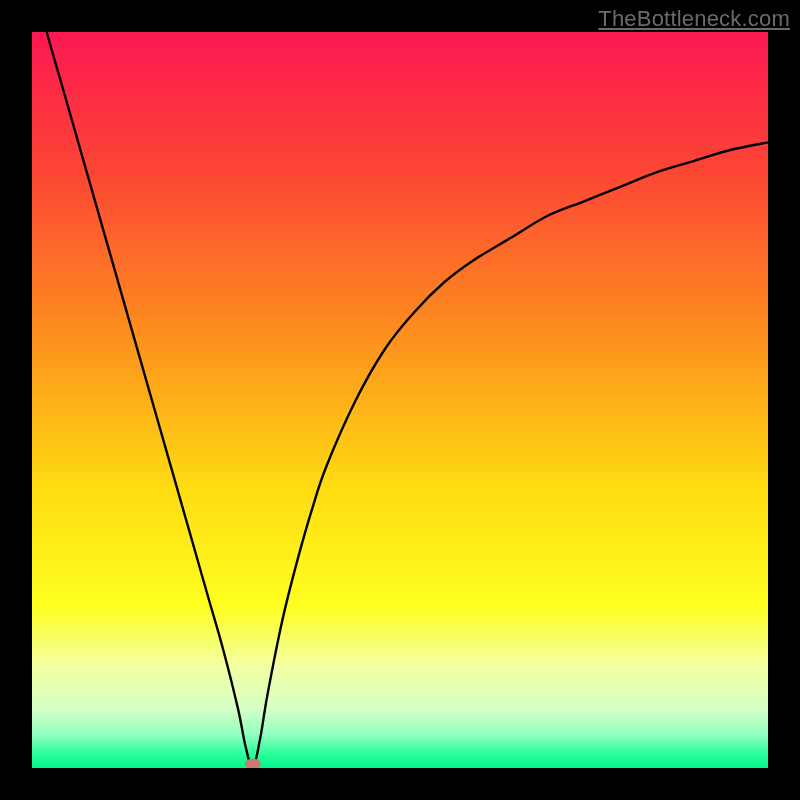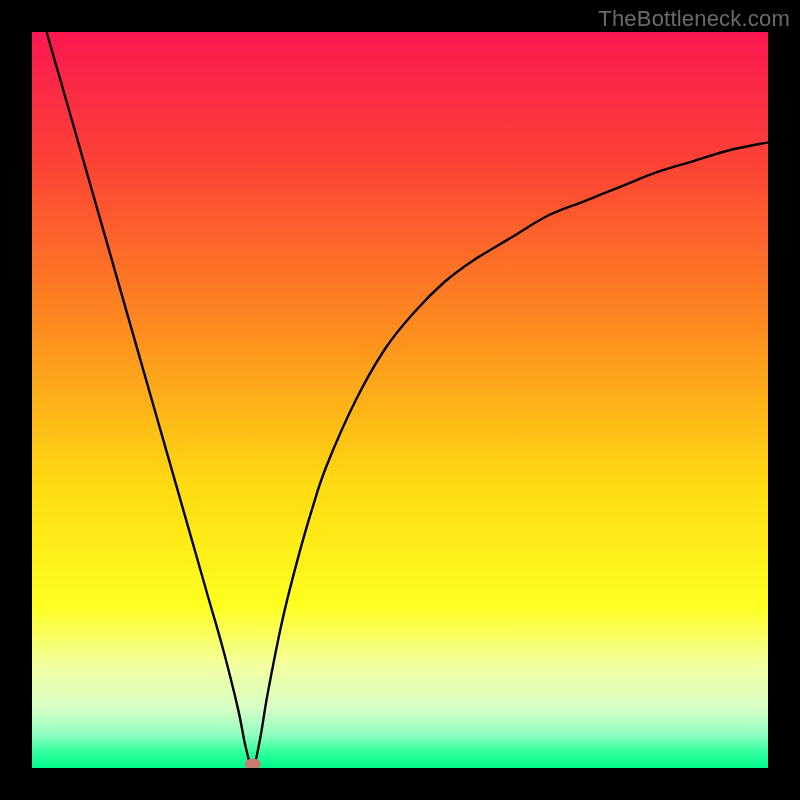--- a/index.html
+++ b/index.html
@@ -31,20 +31,21 @@
     left: 0; top: 0; width: 100%; height: 100%;
   }
   .attribution {
     position: absolute;
     top: 6px;
     right: 10px;
     color: #6b6b6b;
     font-size: 22px;
     font-weight: 500;
     letter-spacing: 0.2px;
+    text-decoration: underline;
   }
 </style>
 </head>
 <body>
 
 <div class="outer-frame">
 
   <div class="plot-area">
 
     <svg class="gradient-bg" viewBox="0 0 736 736" preserveAspectRatio="none">

